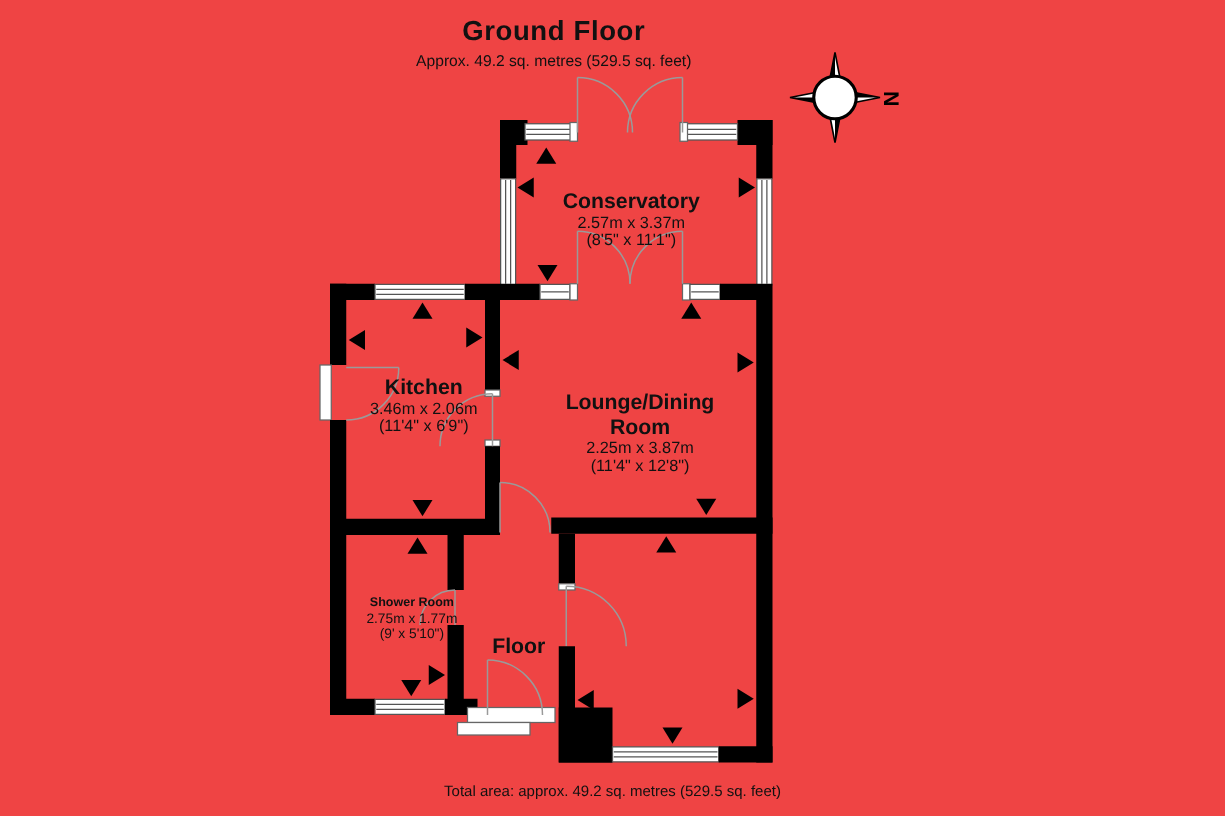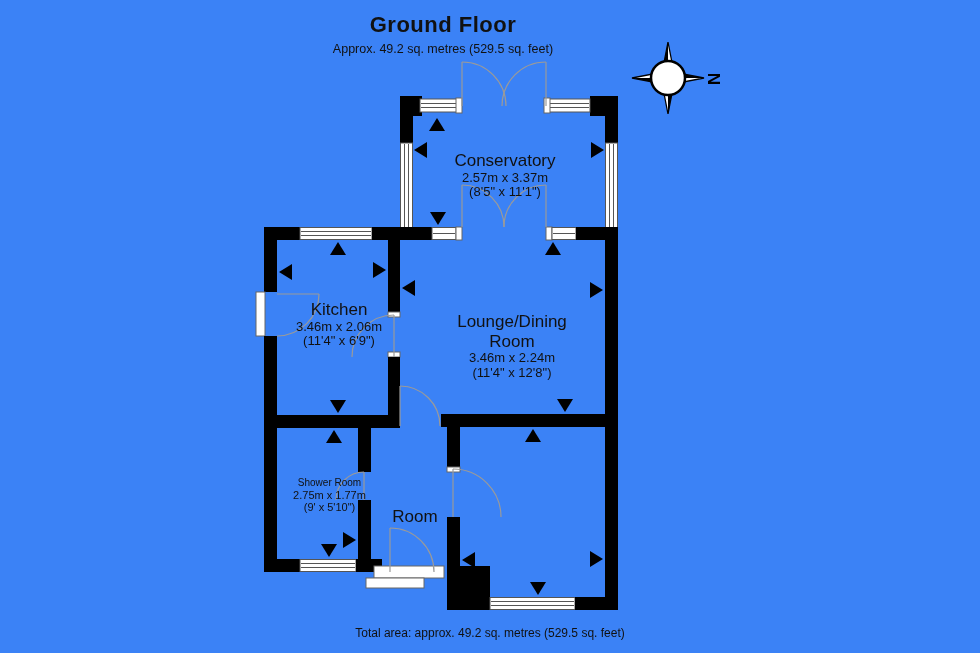--- a/index.html
+++ b/index.html
@@ -1,24 +1,24 @@
 <!DOCTYPE html>
 <html><head>
 <meta charset="utf-8">
 <style>
   html,body{margin:0;padding:0;background:#ffffff;}
-  #stage{position:relative;width:980px;height:653px;background:#3b82f6;overflow:hidden;
+  #stage{position:relative;width:980px;height:653px;background:#ef4444;overflow:hidden;
          font-family:"Liberation Sans", sans-serif;color:#111;}
   #plan-svg{position:absolute;left:0;top:0;}
   .hdr{position:absolute;left:143px;top:12px;width:600px;text-align:center;}
   .hdr .title{font-size:22px;font-weight:bold;letter-spacing:.5px;}
   .hdr .subtitle{font-size:12.5px;margin-top:4px;}
   .footer{position:absolute;left:0;top:626px;width:980px;text-align:center;font-size:12px;}
   .room-label{position:absolute;text-align:center;line-height:1.15;pointer-events:none;}
-  .room-name{font-weight:normal;font-size:17px;}
+  .room-name{font-weight:bold;font-size:17px;}
   .room-dim{font-size:13px;}
   .small .room-name{font-size:10px;}
   .small .room-dim{font-size:11px;}
   .wall{fill:#000;}
   .winframe{fill:#fff;stroke:#555;stroke-width:1;}
   .winline{stroke:#555;stroke-width:1;fill:none;}
   .jamb{fill:#fff;stroke:#666;stroke-width:1;}
   .arc{fill:none;stroke:#9a9a9a;stroke-width:1.2;}
   .leaf{stroke:#9a9a9a;stroke-width:1.2;}
   .dimarrow{fill:#000;}
@@ -232,30 +232,30 @@
   </div>
 
   <div class="room-label" style="left:268px;top:300px;width:142px;">
     <div class="room-name">Kitchen</div>
     <div class="room-dim">3.46m x 2.06m</div>
     <div class="room-dim">(11'4" x 6'9")</div>
   </div>
 
   <div class="room-label" style="left:437px;top:312px;width:150px;">
     <div class="room-name">Lounge/Dining Room</div>
-    <div class="room-dim">3.46m x 2.24m</div>
+    <div class="room-dim">2.25m x 3.87m</div>
     <div class="room-dim">(11'4" x 12'8")</div>
   </div>
 
   <div class="room-label small" style="left:282px;top:477px;width:95px;">
     <div class="room-name">Shower Room</div>
     <div class="room-dim">2.75m x 1.77m</div>
     <div class="room-dim">(9' x 5'10")</div>
   </div>
 
   <div class="room-label" style="left:380px;top:507px;width:70px;">
-    <div class="room-name">Room</div>
+    <div class="room-name">Floor</div>
   </div>
 
 
   <div class="footer">Total area: approx. 49.2 sq. metres (529.5 sq. feet)</div>
 
 </div>
 
 </body></html>

